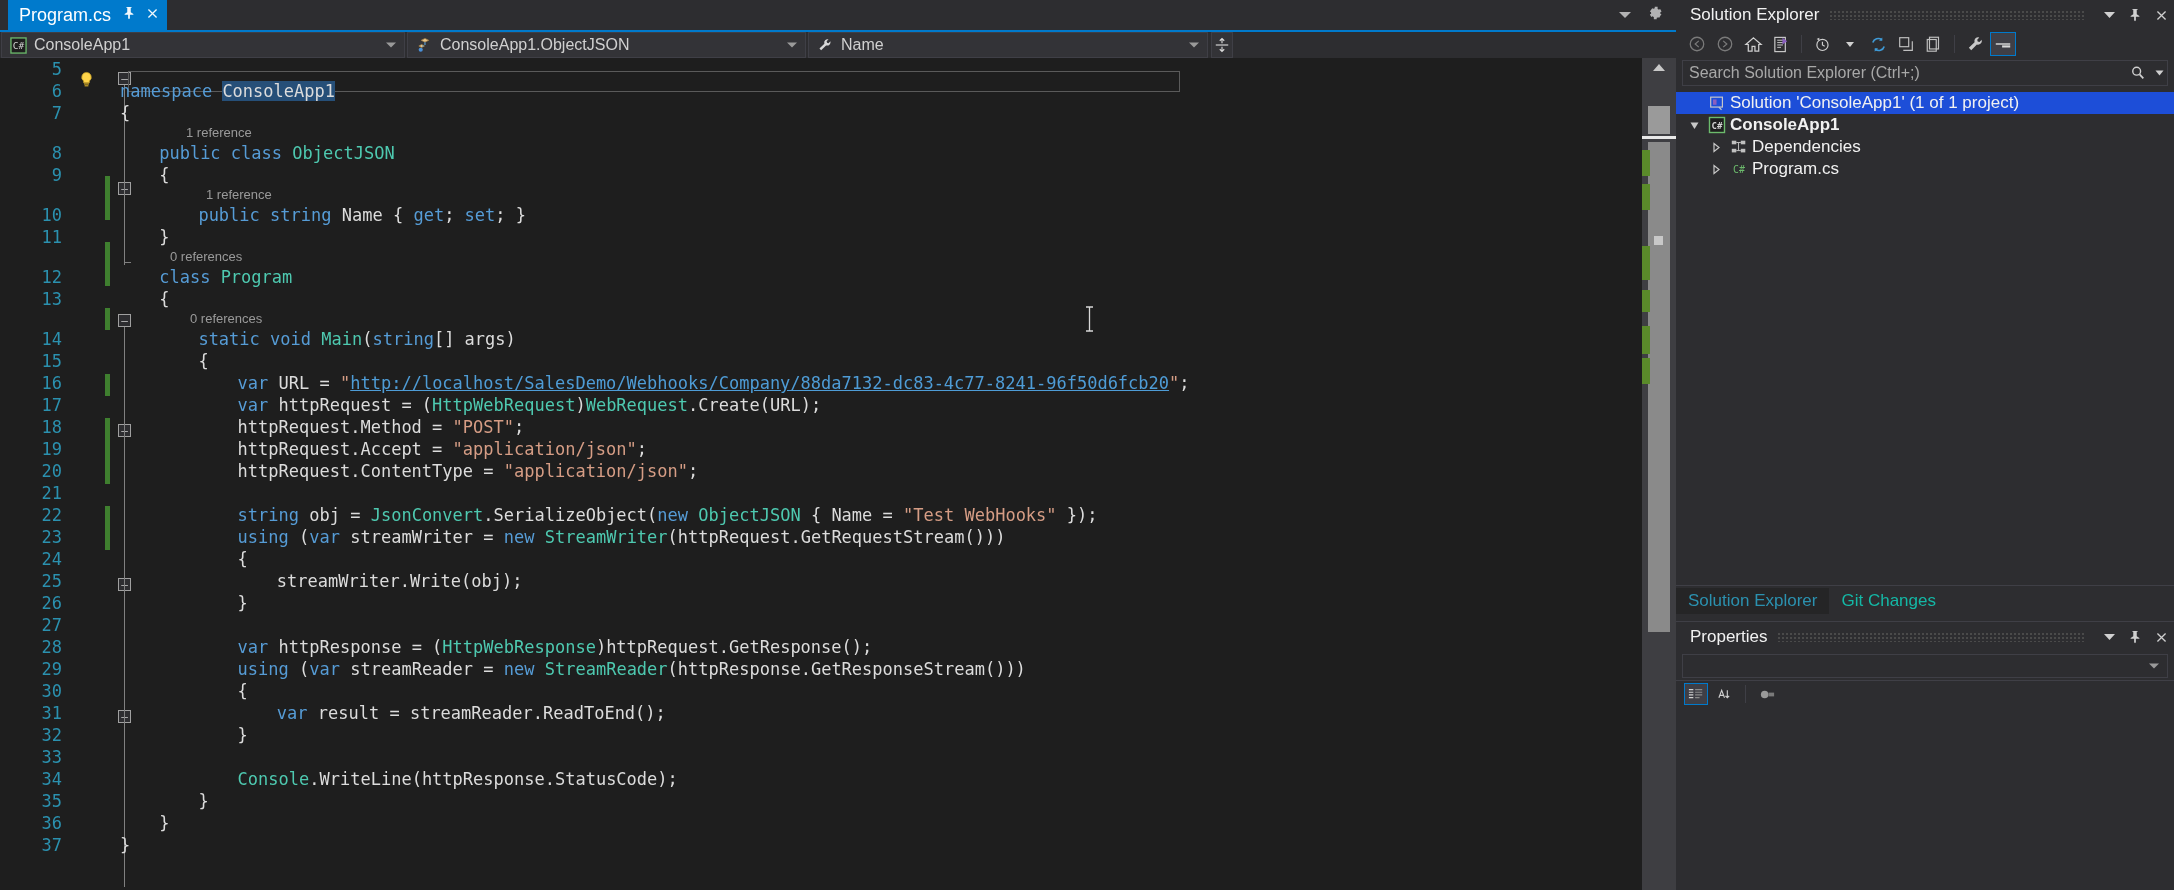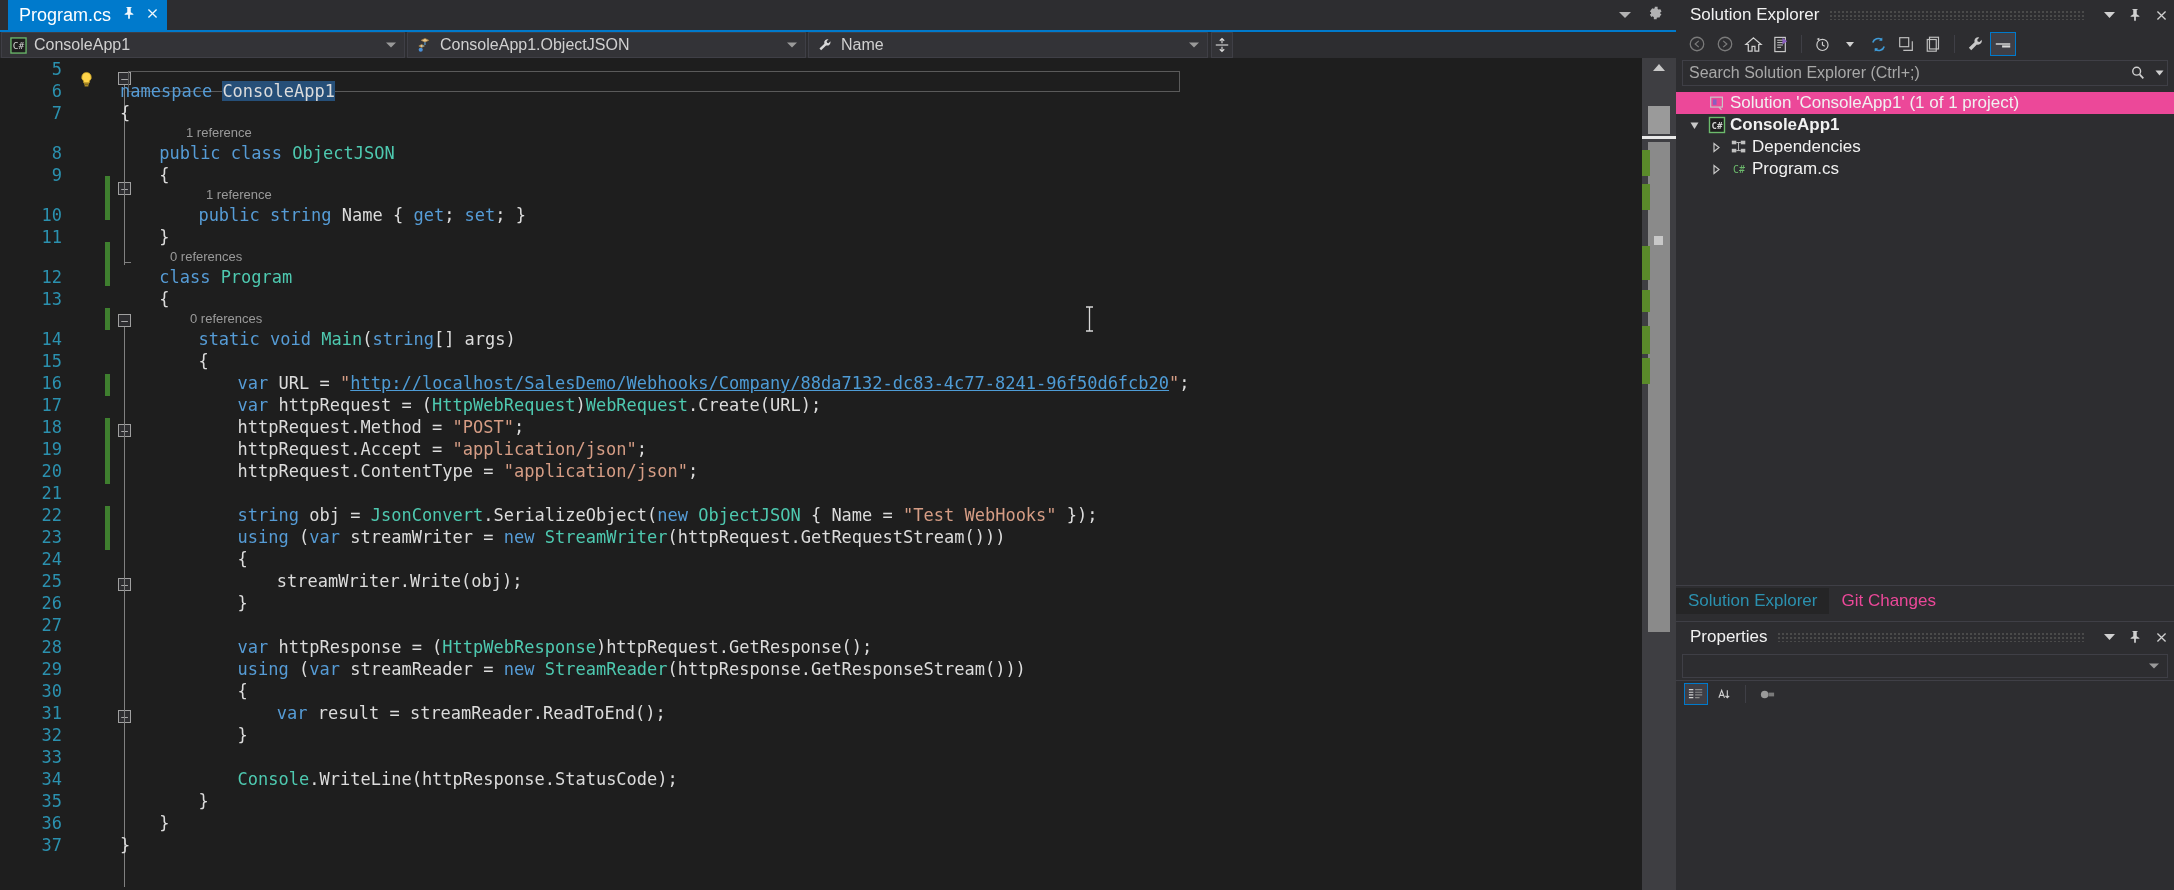--- a/index.html
+++ b/index.html
@@ -112,27 +112,27 @@
     height:26px;margin:2px 6px 0 6px;background:#2d2d30;border:1px solid #3f3f46;
     display:flex;align-items:center;box-sizing:border-box;
   }
   .se-search input{
     flex:1;background:transparent;border:0;outline:0;color:#c8c8c8;
     font-family:"Liberation Sans",sans-serif;font-size:16px;padding-left:6px;
   }
   .se-search input::placeholder{color:#a8a8a8;opacity:1;}
   .tree{margin-top:6px;}
   .tree-row{height:22px;display:flex;align-items:center;font-size:17px;color:#f1f1f1;padding-left:6px;}
-  .tree-row.selected{background:#ec4899;}
+  .tree-row.selected{background:#1d4ed8;}
   .tree-row .expander{width:20px;display:flex;align-items:center;justify-content:center;color:#c8c8c8;font-size:11px;}
   .tree-row .tico{width:26px;display:flex;align-items:center;justify-content:center;}
   .tree-row.bold{font-weight:bold;}
 
   .se-tabs{position:absolute;left:0;bottom:276px;width:498px;height:28px;display:flex;align-items:flex-end;border-top:1px solid #3f3f46;}
-  .se-tab{height:26px;line-height:26px;padding:0 12px;font-size:17px;color:#ec4899;}
+  .se-tab{height:26px;line-height:26px;padding:0 12px;font-size:17px;color:#14b8a6;}
   .se-tab.active{background:#252526;color:#2b91af;}
 
   .props-panel{position:absolute;left:0;bottom:8px;width:498px;height:260px;background:#2d2d30;border-top:1px solid #3f3f46;}
   .props-combo{height:24px;margin:2px 6px;border:1px solid #3f3f46;position:relative;box-sizing:border-box;}
   .props-combo .narrow{position:absolute;right:8px;top:50%;transform:translateY(-50%);
     width:0;height:0;border-left:5px solid transparent;border-right:5px solid transparent;border-top:5px solid #9a9a9a;}
   .props-toolbar{height:26px;display:flex;align-items:center;gap:4px;padding-left:8px;border-top:1px solid #3f3f46;}
   .pt-btn{width:24px;height:22px;display:flex;align-items:center;justify-content:center;}
   .pt-active{border:1px solid #007acc;background:#3f3f46;box-sizing:border-box;}
   .mouse-cursor{position:absolute;width:3px;height:24px;}

